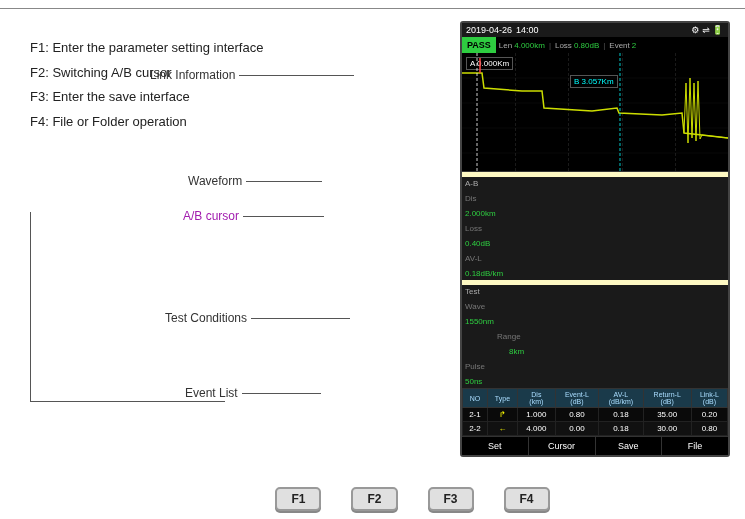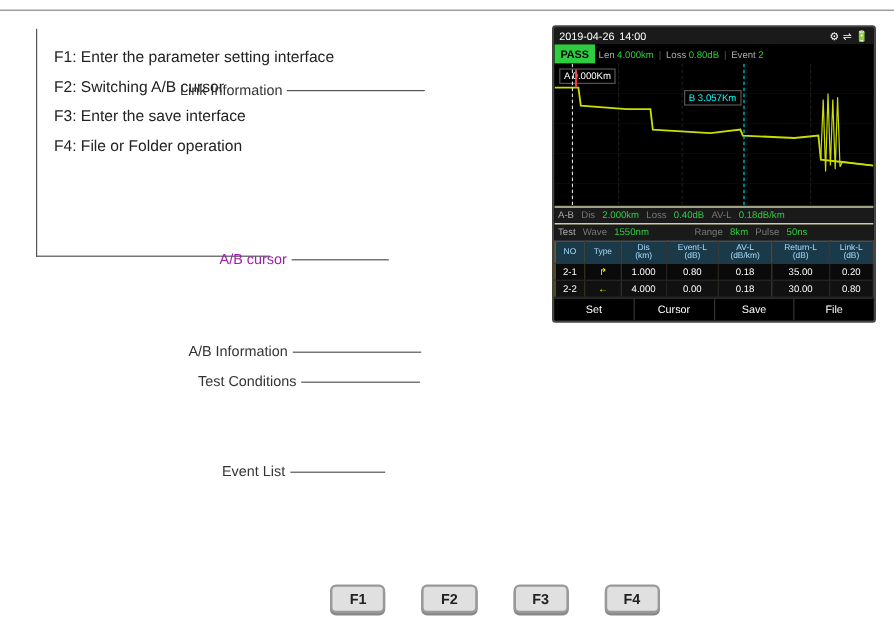--- a/index.html
+++ b/index.html
@@ -41,21 +41,21 @@
 
     
     .main {
       display: flex;
       position: relative;
     }
 
     
     .left-panel {
       width: 460px;
-      padding: 10px 35px;
+      padding: 10px 20px;
       position: relative;
     }
 
     .instructions {
       margin-top: 10px;
       margin-left: 10px;
       line-height: 1.9;
       font-size: 13px;
     }
 
@@ -141,21 +141,22 @@
     }
 
     
     .ab-info-bar {
       background: #1a1a1a;
       color: #fff;
       font-size: 8px;
       padding: 2px 3px;
       display: flex;
       gap: 6px;
-      border-top: 1px solid #fef9c3;
+      border-top: 5px solid #fef9c3;
+      flex-direction: column;
     }
 
     
     .event-table {
       width: 100%;
       border-collapse: collapse;
       font-size: 8px;
       background: #fde047;
     }
     .event-table th {
@@ -240,30 +241,30 @@
       <div>F4: File or Folder operation</div>
     </div>
 
     <div class="diagram-area"></div>
 
     <div style="position:absolute; top:52px; left:150px; display:flex; align-items:center;">
       <span style="font-size:12px; color:#333;">Link Information</span>
       <div style="width:115px; height:1px; background:#555; margin-left:4px;"></div>
     </div>
 
+    <div style="position:absolute; top:158px; left:188px; display:flex; align-items:center;">
+      <span style="font-size:12px; color:#333;">Waveform</span>
+      <div style="width:76px; height:1px; background:#555; margin-left:4px;"></div>
+    </div>
 
     <div style="position:absolute; top:193px; left:183px; display:flex; align-items:center;">
       <span style="font-size:12px; color:#a21caf;">A/B cursor</span>
       <div style="width:81px; height:1px; background:#555; margin-left:4px;"></div>
     </div>
 
-    <div style="position:absolute; top:270px; left:157px; display:flex; align-items:center;">
-      <span style="font-size:12px; color:#333;">A/B Information</span>
-      <div style="width:107px; height:1px; background:#555; margin-left:4px;"></div>
-    </div>
 
     <div style="position:absolute; top:370px; left:185px; display:flex; align-items:center;">
       <span style="font-size:12px; color:#333;">Event List</span>
       <div style="width:79px; height:1px; background:#555; margin-left:4px;"></div>
     </div>
 
     <div style="position:absolute; top:295px; left:165px; display:flex; align-items:center;">
       <span style="font-size:12px; color:#333;">Test Conditions</span>
       <div style="width:99px; height:1px; background:#555; margin-left:4px;"></div>
     </div>
@@ -335,21 +336,21 @@
         <span style="color:#777;">Loss</span>
         <span style="color:#2ecc40;">0.40dB</span>
         <span style="color:#777;">AV-L</span>
         <span style="color:#2ecc40;">0.18dB/km</span>
       </div>
       <div class="ab-info-bar">
         <span style="color:#aaa;">Test</span>
         <span style="color:#777;">Wave</span>
         <span style="color:#2ecc40;">1550nm</span>
         <span style="color:#777;padding-left:32px;">Range</span>
-        <span style="color:#2ecc40;">8km</span>
+        <span style="color:#2ecc40;margin-left:44px;">8km</span>
         <span style="color:#777;">Pulse</span>
         <span style="color:#2ecc40;">50ns</span>
       </div>
     </div>
 
     <table class="event-table">
       <thead>
         <tr>
           <th>NO</th>
           <th>Type</th>

